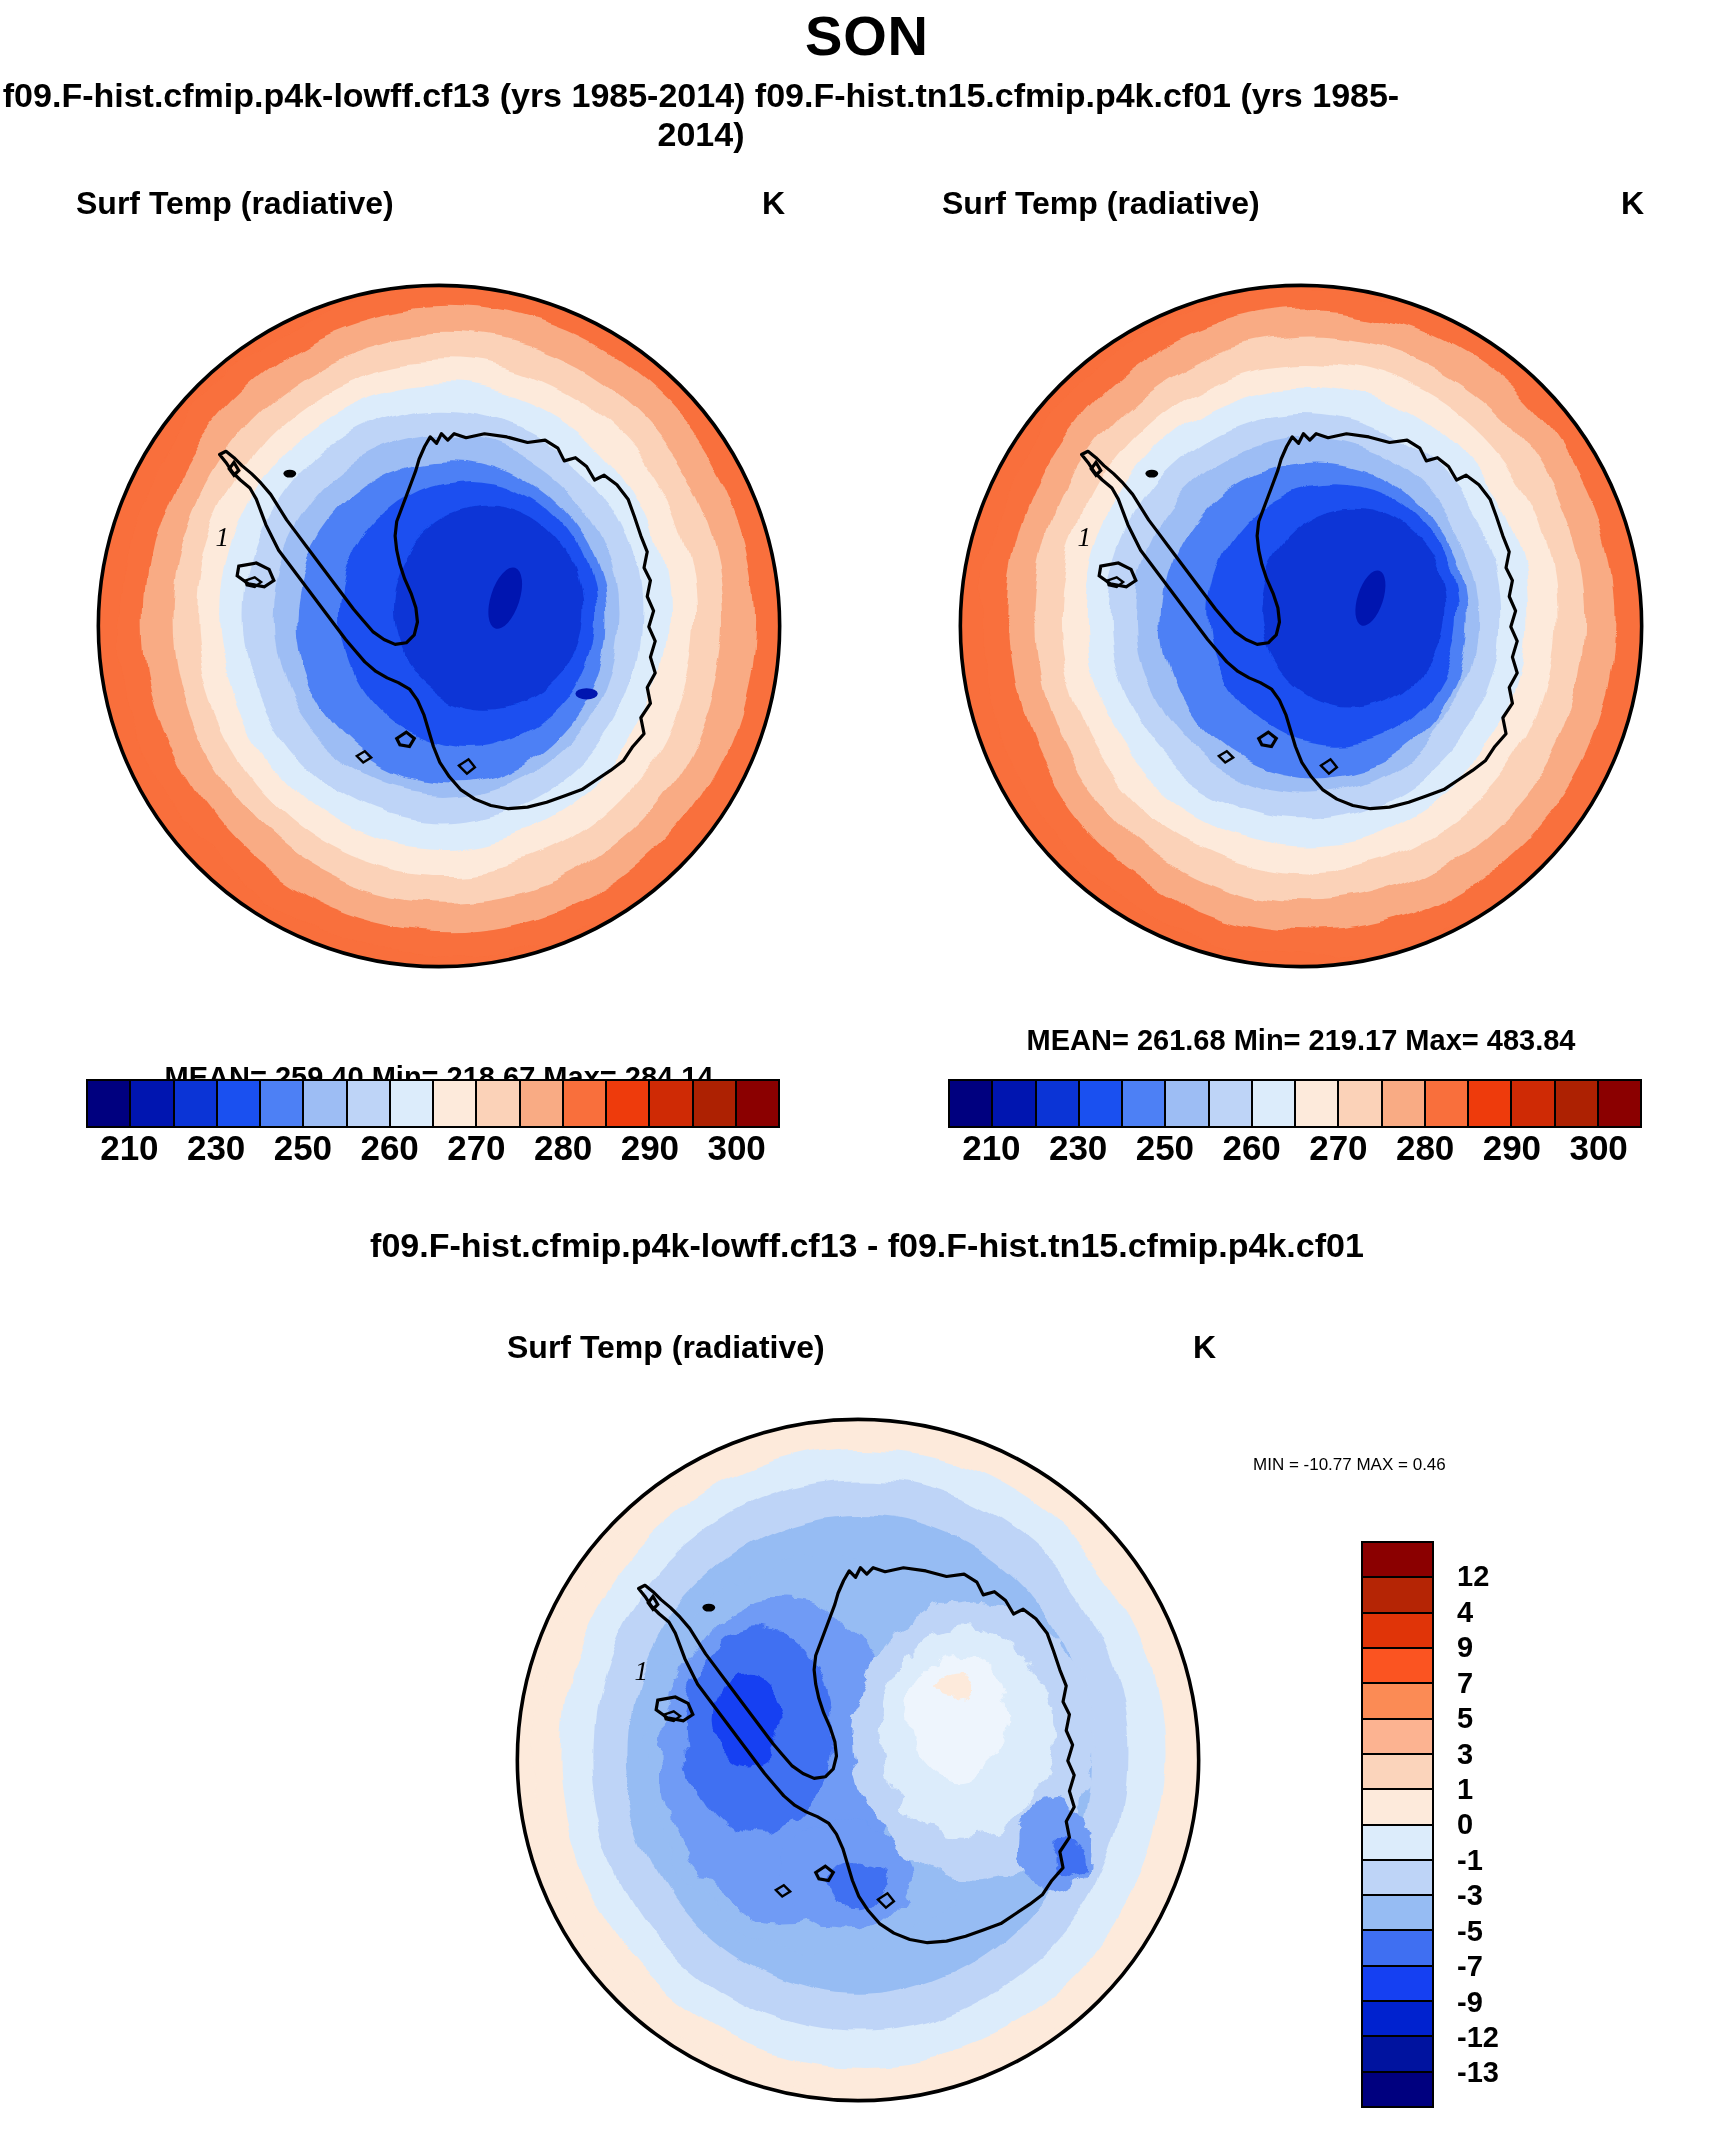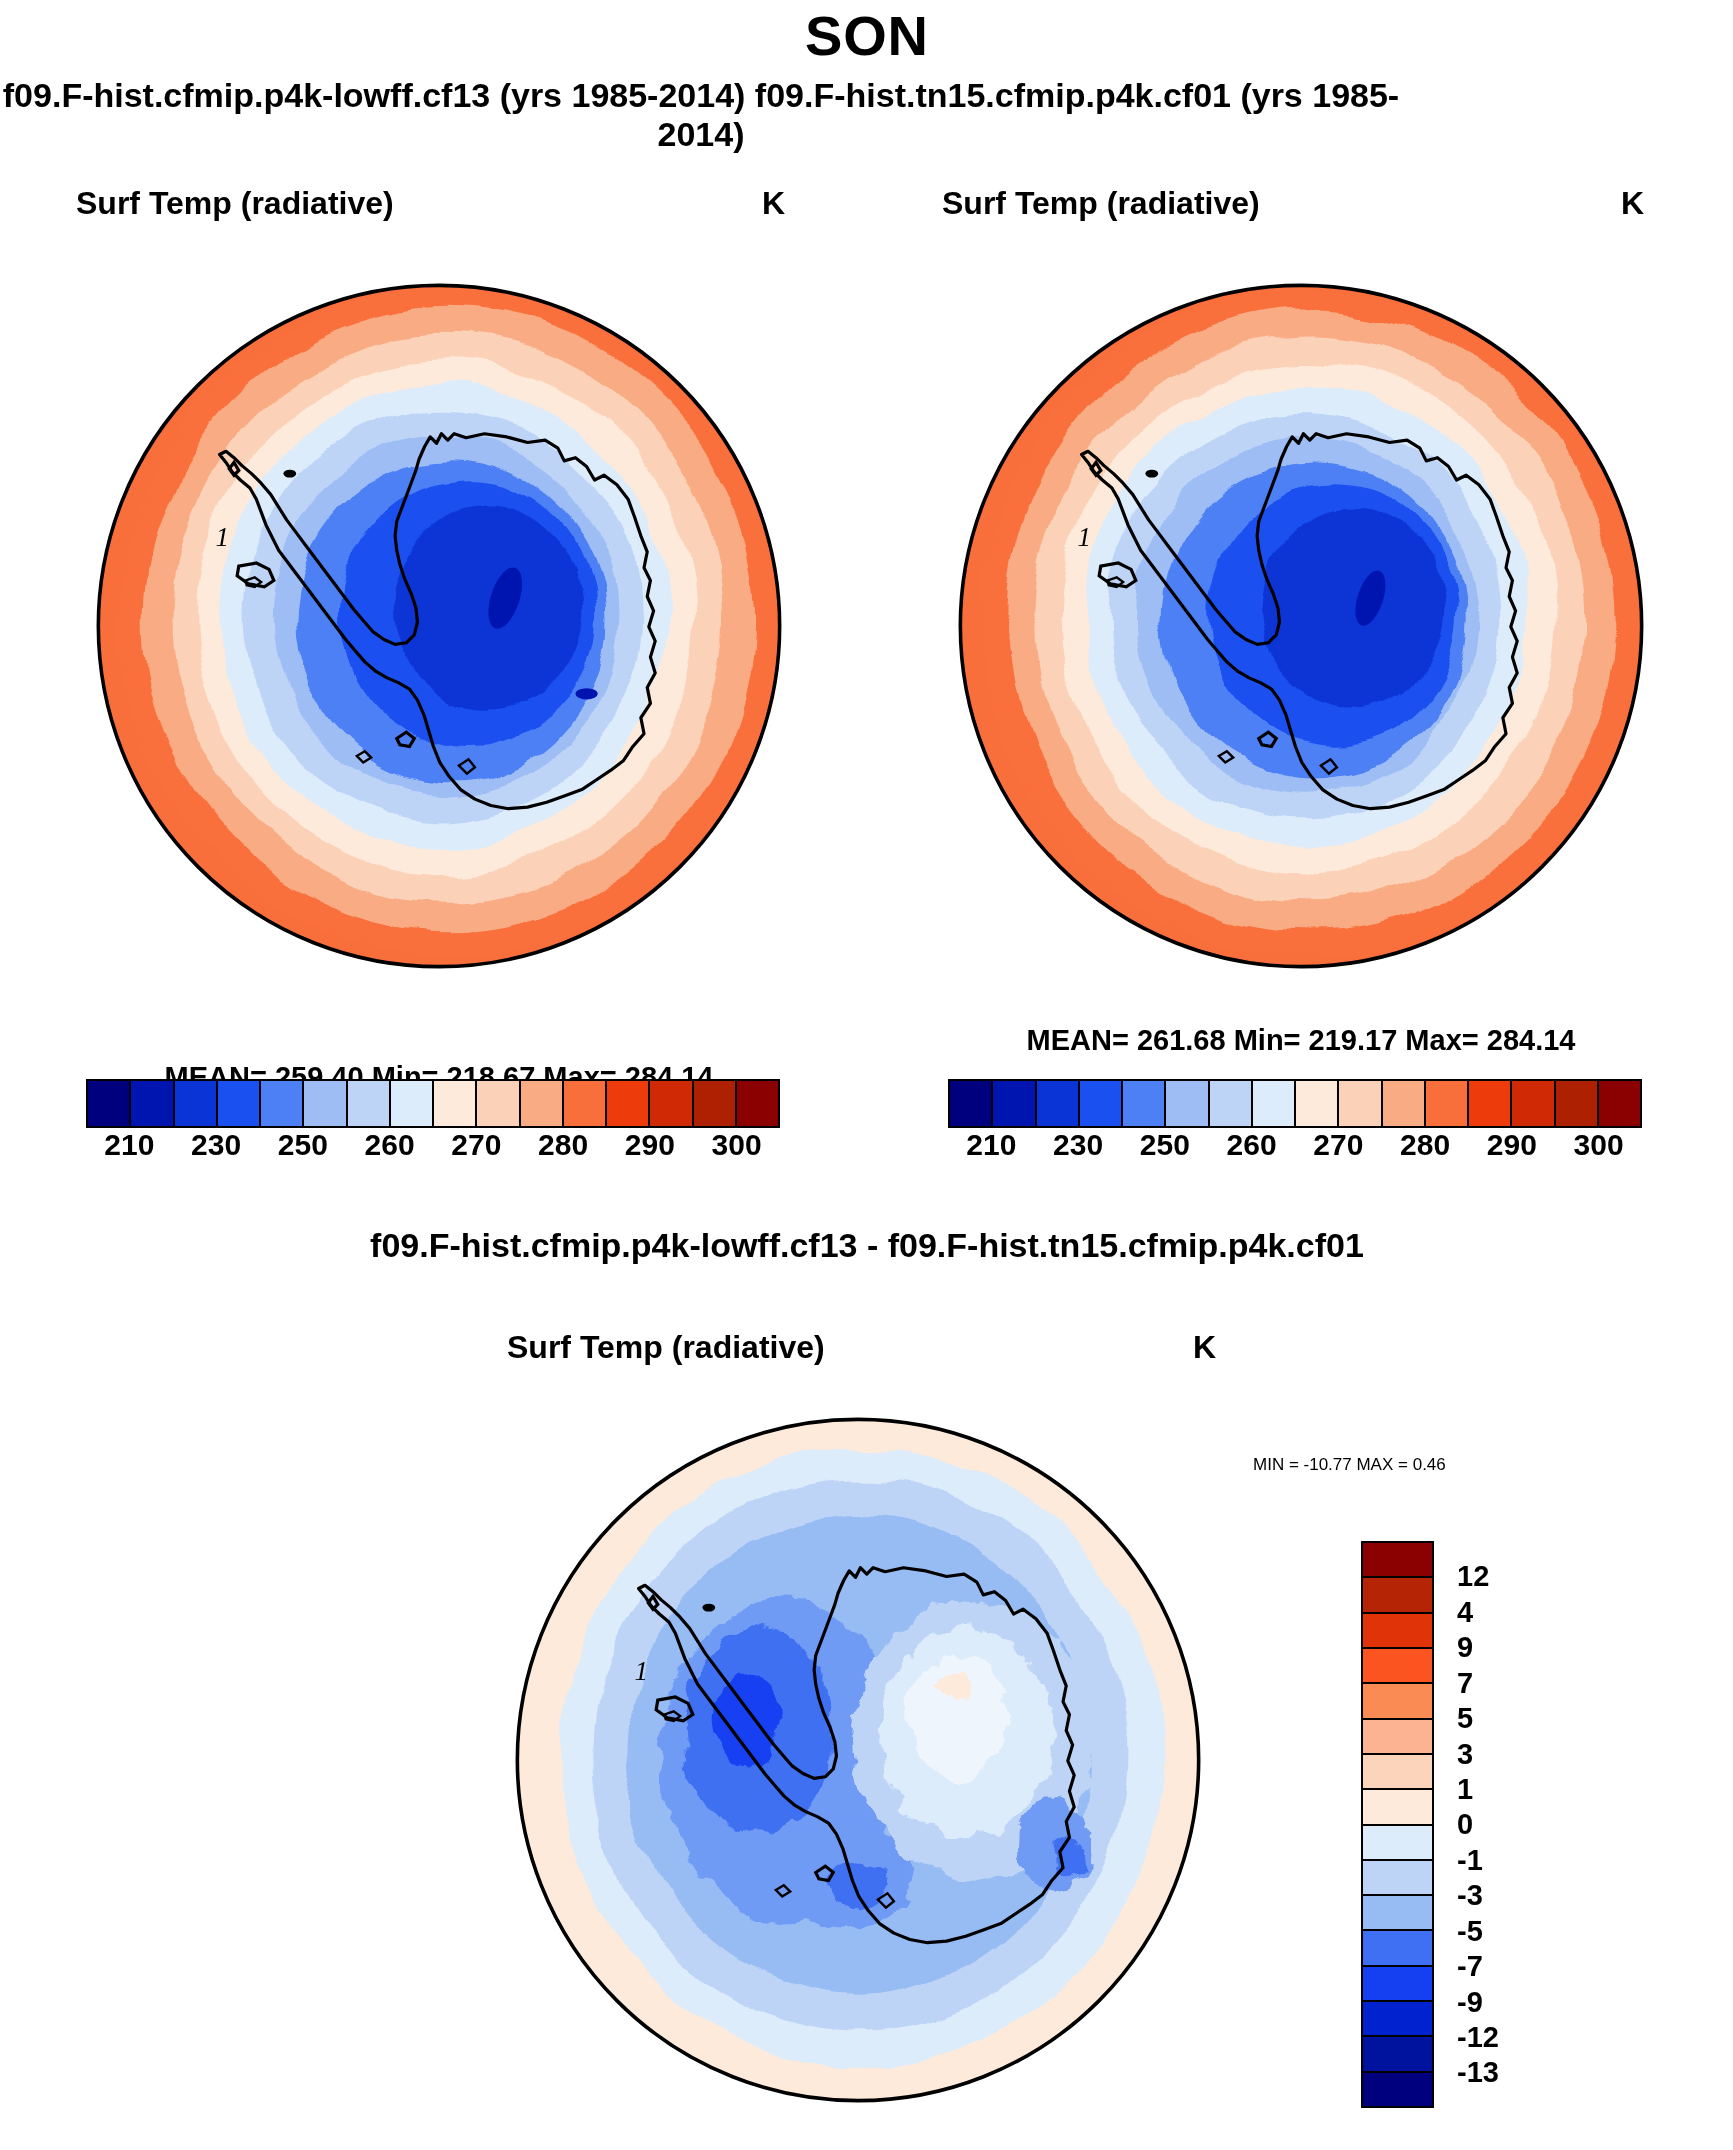--- a/index.html
+++ b/index.html
@@ -21,21 +21,21 @@
   #diff-case{top:1226px;left:0;width:1734px;text-align:center;
              font-size:34px;font-weight:bold;}
   #diff-minmax{font-size:17px;font-weight:normal;white-space:nowrap;}
 
   
   .cbar-h{display:flex;border:2.4px solid #000;box-sizing:border-box;height:49px;}
   .cbar-h .cell{flex:1 1 0;border-right:2.4px solid #000;}
   .cbar-h .cell:last-child{border-right:none;}
   .cbar-h-labels{position:relative;height:45px;}
   .cbar-h-labels span{position:absolute;top:0;transform:translateX(-50%);
-                      font-size:30px;font-weight:bold;white-space:nowrap;}
+                      font-size:35px;font-weight:bold;white-space:nowrap;}
 
   
   .cbar-v{display:flex;flex-direction:column;border:2.4px solid #000;
           box-sizing:border-box;width:73px;}
   .cbar-v .cell{flex:1 1 0;border-bottom:2.4px solid #000;}
   .cbar-v .cell:last-child{border-bottom:none;}
   .cbar-v-labels{position:relative;}
   .cbar-v-labels span{position:absolute;left:0;transform:translateY(-50%);
                       font-size:29px;font-weight:bold;white-space:nowrap;}
 
@@ -203,21 +203,21 @@
       <ellipse cx="268" cy="264" rx="8" ry="5" fill="#000"></ellipse>
       <path d="M 402 596 L 414 588 L 424 596 L 418 606 L 406 604 Z" fill="none" stroke="#000" stroke-width="4"></path>
       <path d="M 352 618 L 362 612 L 370 620 L 360 626 Z" fill="none" stroke="#000" stroke-width="3"></path>
       <path d="M 480 630 L 492 622 L 500 632 L 490 640 Z" fill="none" stroke="#000" stroke-width="3"></path>
     </g>
     <circle cx="455" cy="455" r="427" fill="none" stroke="#000" stroke-width="4.5"></circle>
     <text x="175" y="355" font-family="Liberation Serif, serif" font-size="34" font-style="italic" fill="#000">1</text>
   </svg>
 </div>
 
-<div class="abs stats" style="top:1024px;left:938px;width:726px;">MEAN= 261.68  Min= 219.17  Max= 284.14</div>
+<div class="abs stats" style="top:1024px;left:938px;width:726px;">MEAN= 261.68  Min= 219.17  Max= 483.84</div>
 
 <div class="abs" style="top:1079px;left:948px;width:694px;">
   <div class="cbar-h">
     <div class="cell" style="background:#00007f"></div>
     <div class="cell" style="background:#0015b0"></div>
     <div class="cell" style="background:#0b34d6"></div>
     <div class="cell" style="background:#1a50f0"></div>
     <div class="cell" style="background:#4d80f5"></div>
     <div class="cell" style="background:#9dbdf4"></div>
     <div class="cell" style="background:#bed4f7"></div>

